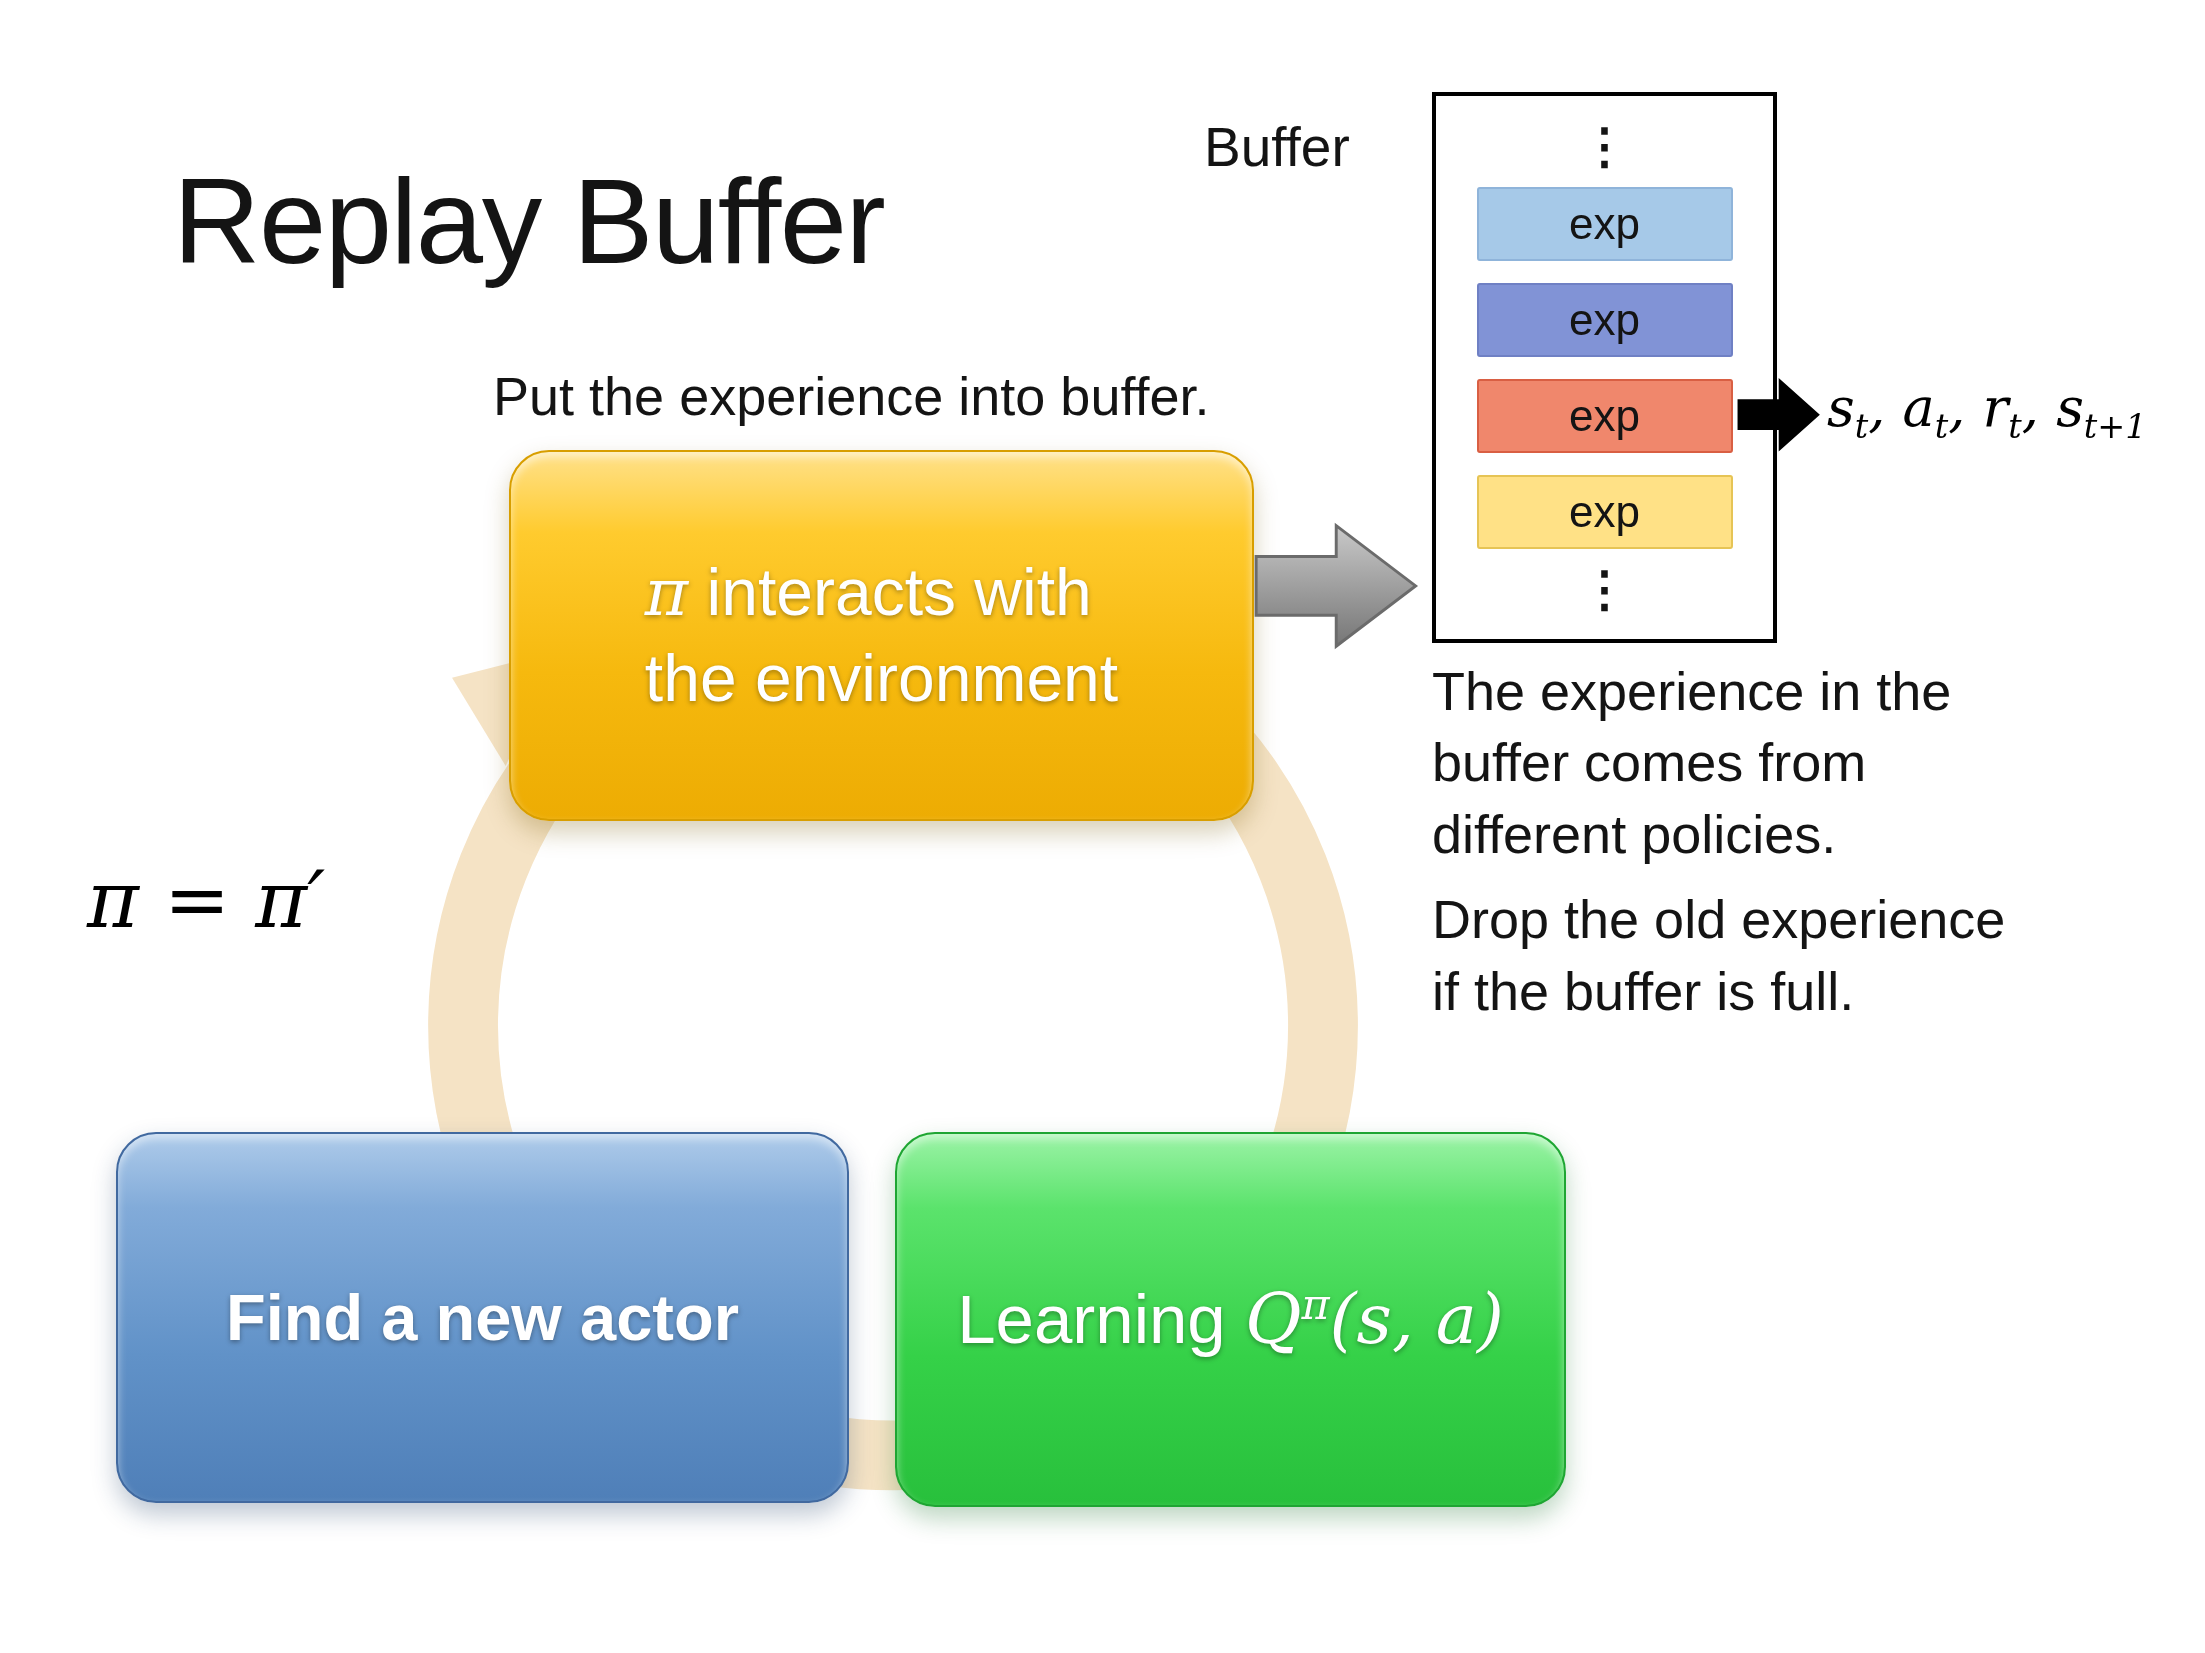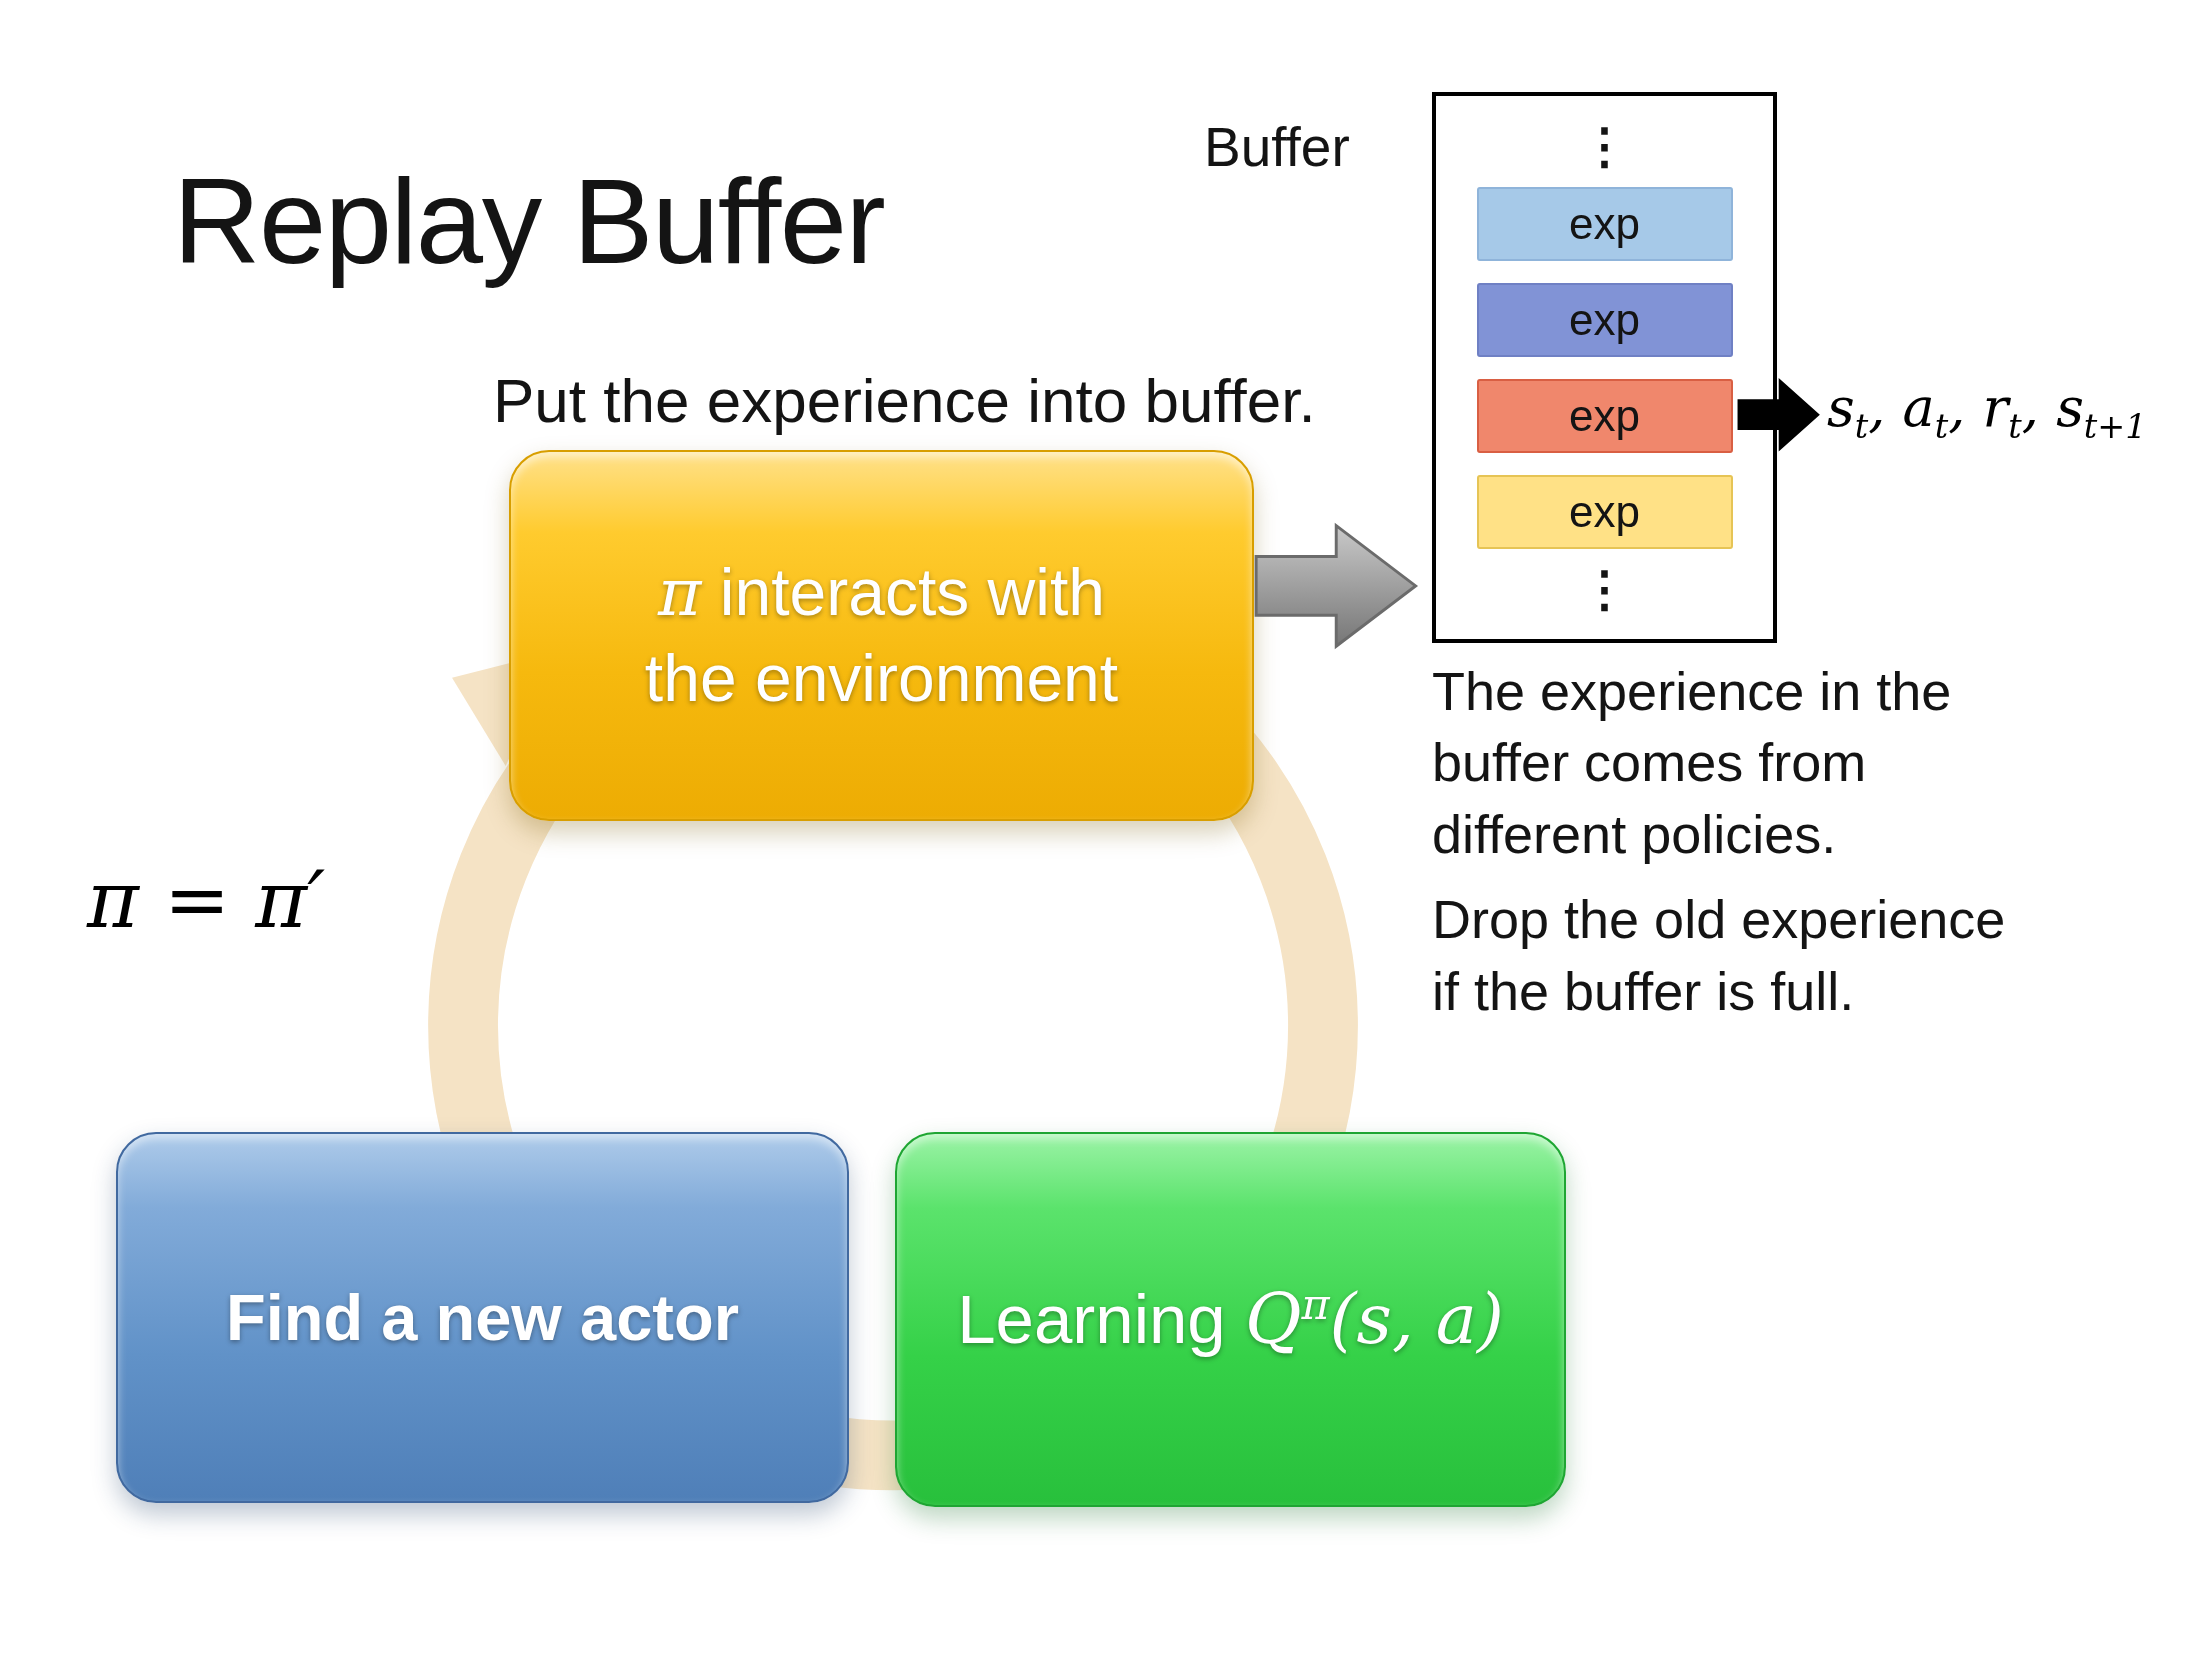--- a/index.html
+++ b/index.html
@@ -10,21 +10,21 @@
   .layer{position:absolute;left:0;top:0;width:2205px;height:1654px;pointer-events:none}
   .ring-layer{z-index:0}
   .arrow-layer{z-index:3}
 
   .title{
     position:absolute;left:173px;top:151px;margin:0;z-index:2;
     font-size:121px;font-weight:400;letter-spacing:-1.5px;color:#141414;
   }
   .caption{
     position:absolute;left:493px;top:365px;z-index:2;
-    font-size:62px;color:#141414;white-space:nowrap;
+    font-size:54px;color:#141414;white-space:nowrap;
   }
   .buffer-label{
     position:absolute;left:1204px;top:115px;z-index:2;
     font-size:55px;color:#141414;
   }
   .buffer-box{
     position:absolute;left:1432px;top:92px;width:345px;height:551px;z-index:2;
     border:4.4px solid #000;background:#fff;box-sizing:border-box;
     display:flex;flex-direction:column;align-items:center;justify-content:center;
   }
@@ -45,21 +45,21 @@
   }
   .notes{
     position:absolute;left:1432px;top:656px;width:757px;z-index:2;
     font-size:54px;line-height:1.32;color:#141414;
   }
   .notes p{margin:0 0 14.7px 0}
   .preline{white-space:pre-line}
 
   .node{
     position:absolute;z-index:2;border-radius:40px;box-sizing:border-box;
-    display:flex;align-items:center;justify-content:center;text-align:center;color:#fff;
+    display:flex;align-items:center;justify-content:center;color:#fff;
   }
   .node-text{text-shadow:0 2.2px 5.1px rgba(0,0,0,.35)}
   .gold{
     left:509px;top:450px;width:745px;height:371px;
     background:linear-gradient(180deg,#FFE18A 0%,#FFCB2E 22%,#F6B90E 60%,#EDAC03 100%);
     border:2.2px solid #D89E00;
     box-shadow:0 11.8px 25px rgba(120,90,0,.28), inset 0 5.1px 8.8px rgba(255,255,255,.55);
   }
   .gold .node-text{font-size:66px;line-height:1.3}
   .blue-node{

